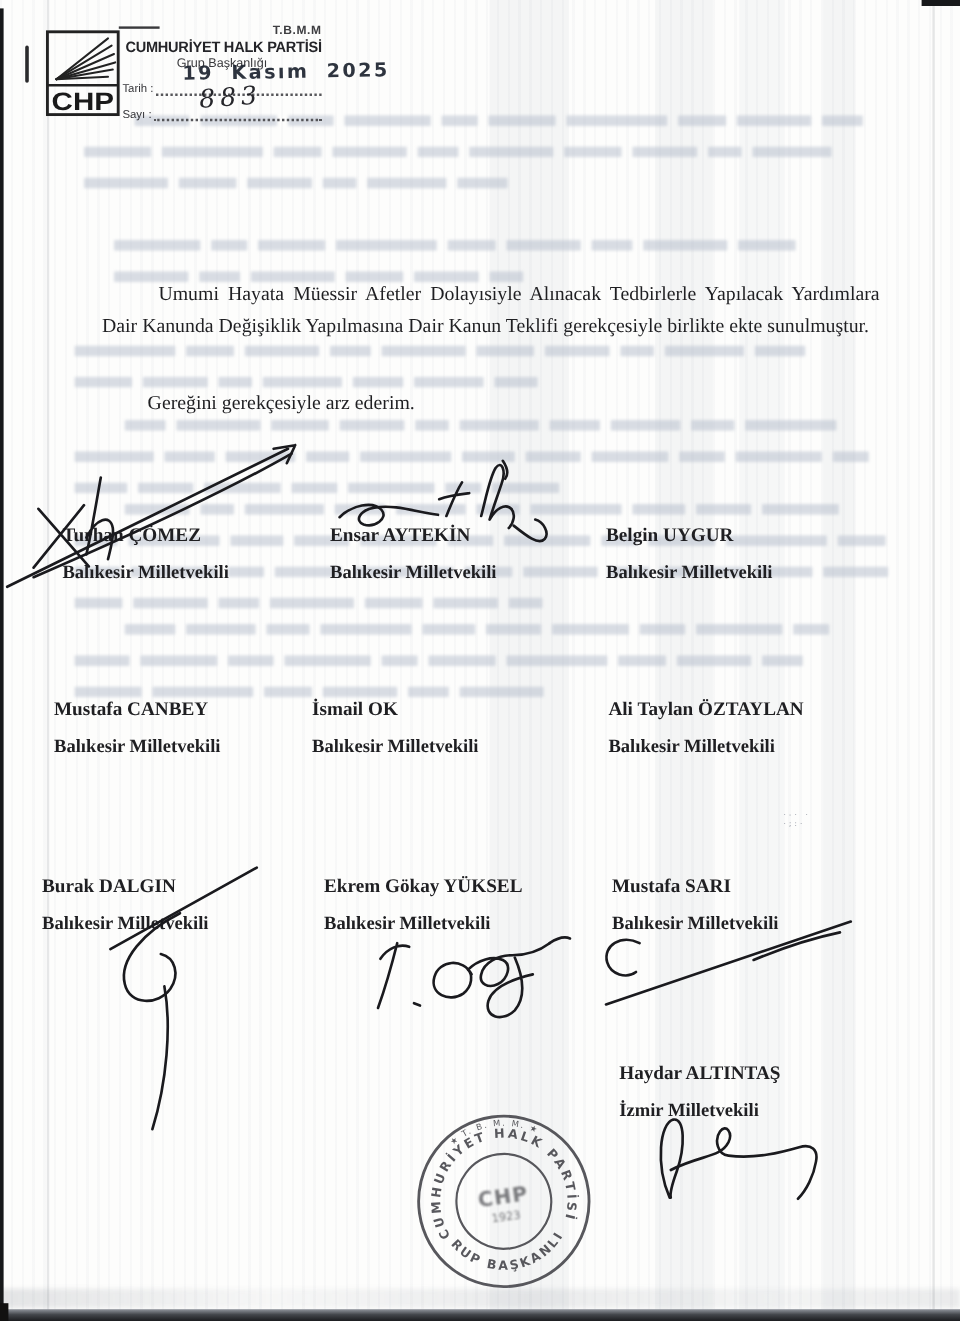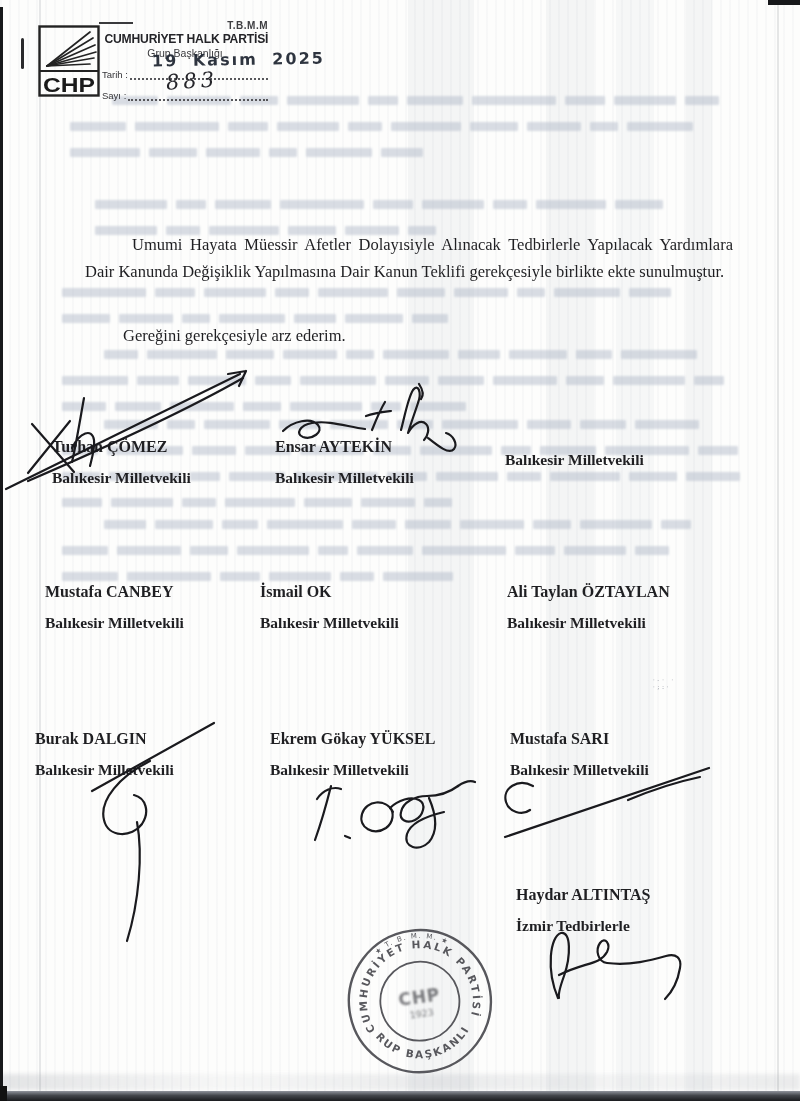--- a/index.html
+++ b/index.html
@@ -139,20 +139,21 @@
 
   <div class="signer" style="left:52px;top:438px;">
     <div class="name">Turhan ÇÖMEZ</div>
     <div class="title-line">Balıkesir Milletvekili</div>
   </div>
   <div class="signer" style="left:275px;top:438px;">
     <div class="name">Ensar AYTEKİN</div>
     <div class="title-line">Balıkesir Milletvekili</div>
   </div>
   <div class="signer" style="left:505px;top:438px;">
+    <div class="name">Belgin UYGUR</div>
     <div class="title-line">Balıkesir Milletvekili</div>
   </div>
   <div class="signer" style="left:45px;top:583px;">
     <div class="name">Mustafa CANBEY</div>
     <div class="title-line">Balıkesir Milletvekili</div>
   </div>
   <div class="signer" style="left:260px;top:583px;">
     <div class="name">İsmail OK</div>
     <div class="title-line">Balıkesir Milletvekili</div>
   </div>
@@ -167,21 +168,21 @@
   <div class="signer" style="left:270px;top:730px;">
     <div class="name">Ekrem Gökay YÜKSEL</div>
     <div class="title-line">Balıkesir Milletvekili</div>
   </div>
   <div class="signer" style="left:510px;top:730px;">
     <div class="name">Mustafa SARI</div>
     <div class="title-line">Balıkesir Milletvekili</div>
   </div>
   <div class="signer" style="left:516px;top:886px;">
     <div class="name">Haydar ALTINTAŞ</div>
-    <div class="title-line">İzmir Tedbirlerle</div>
+    <div class="title-line">İzmir Milletvekili</div>
   </div>
 
   <svg class="sigs" width="800" height="1101" viewBox="0 0 800 1101" fill="none" stroke="#1a1a1e" stroke-width="2.2" stroke-linecap="round" stroke-linejoin="round">
     <g>
       <path d="M6 489 C70 458 170 408 240 374"></path>
       <path d="M28 481 C95 452 180 414 243 378"></path>
       <path d="M246 371 L228 374 M246 371 L239 386"></path>
       <path d="M32 424 L74 472 M70 421 L28 473"></path>
       <path d="M84 398 C80 420 76 445 72 462 M72 448 C80 432 92 428 94 440 C95 448 92 458 90 466"></path>
     </g>

